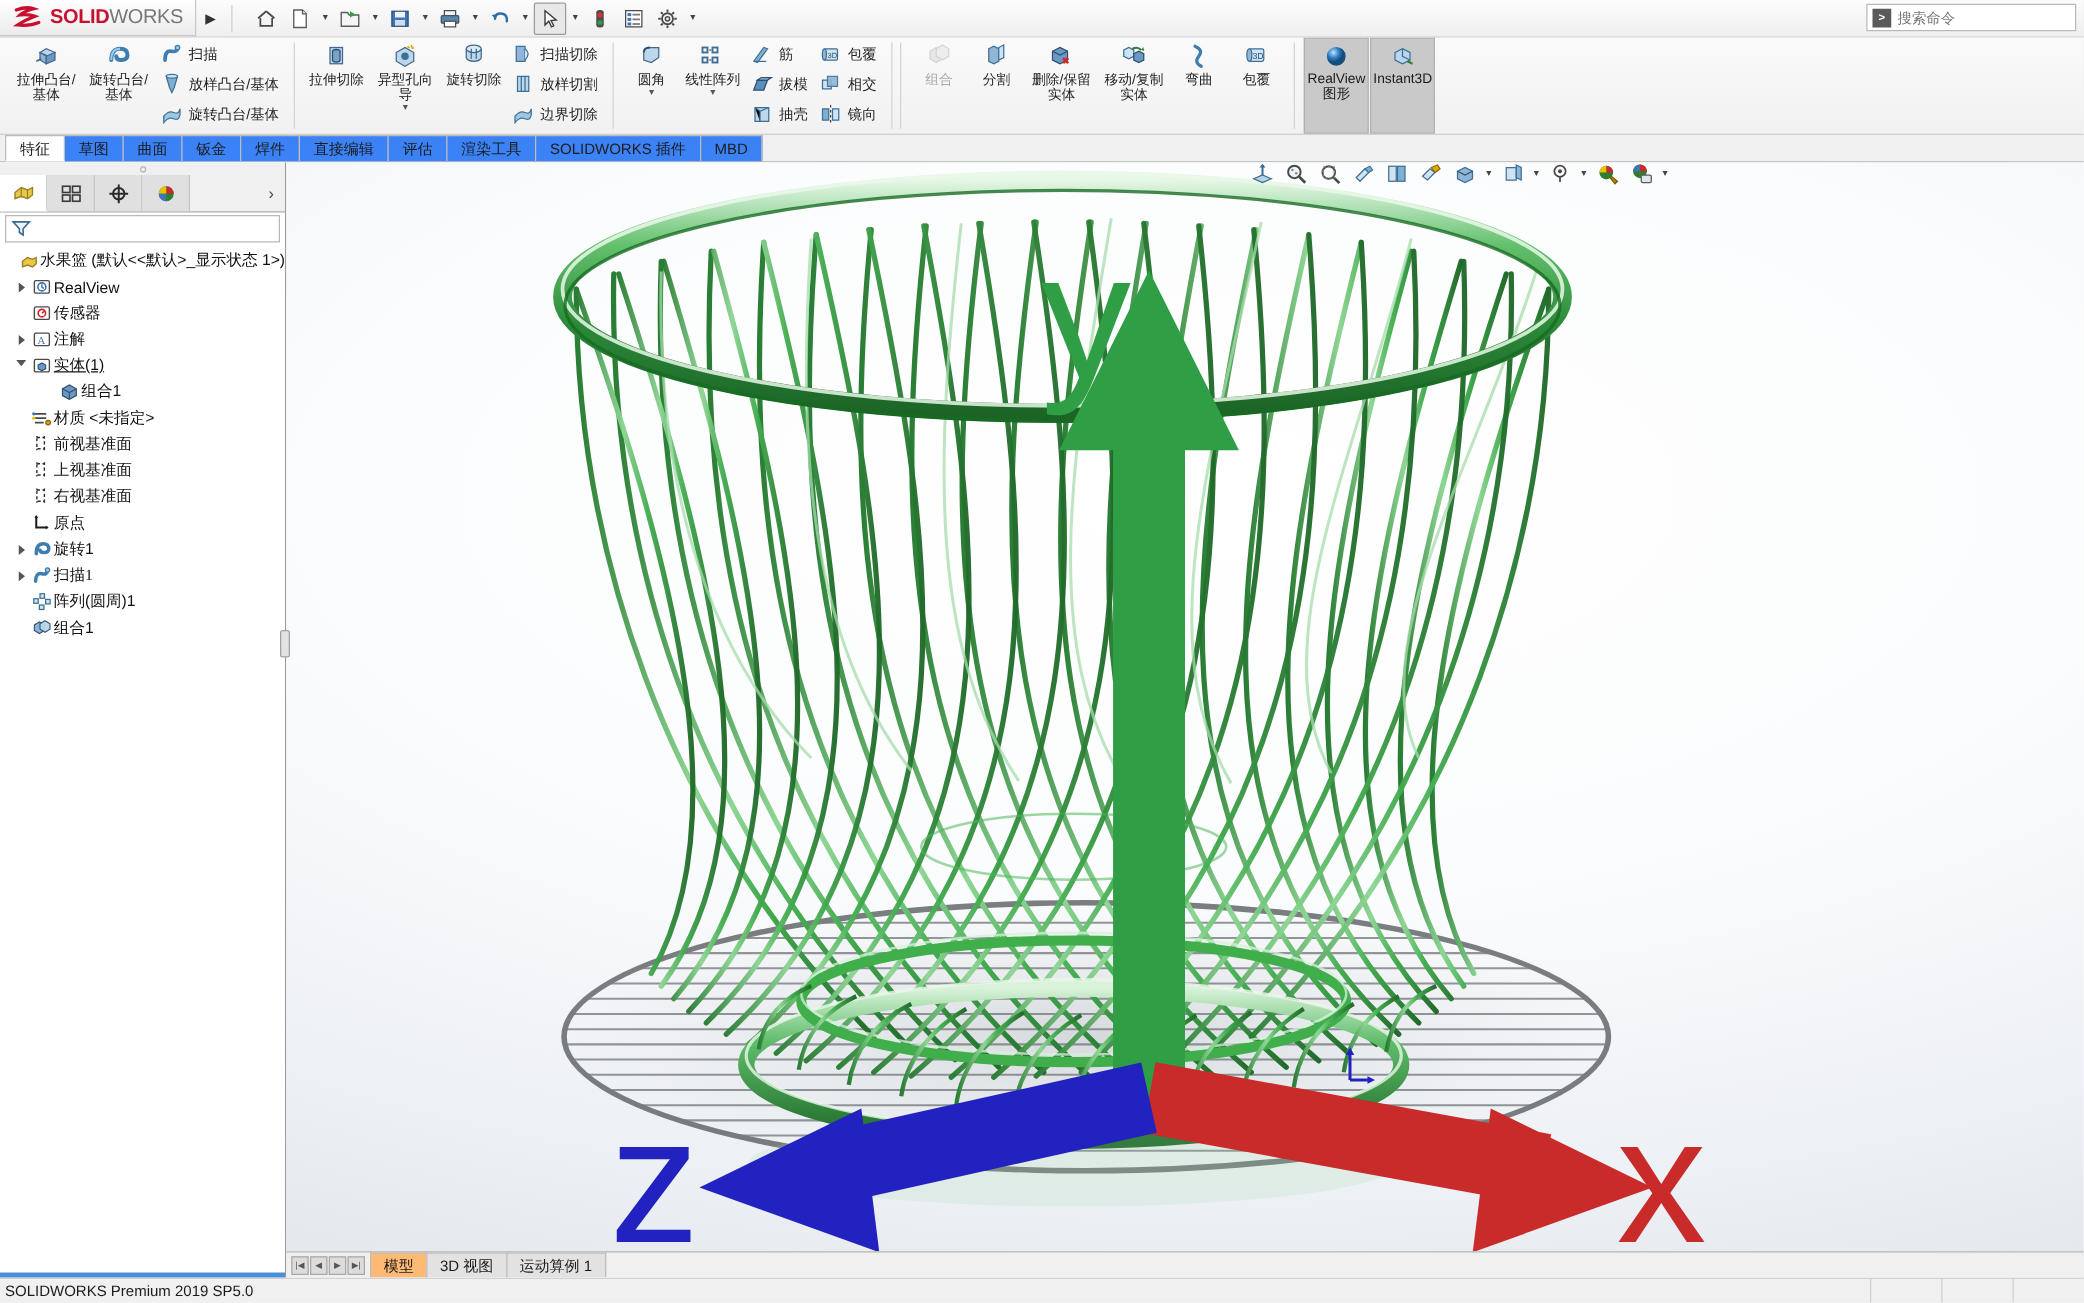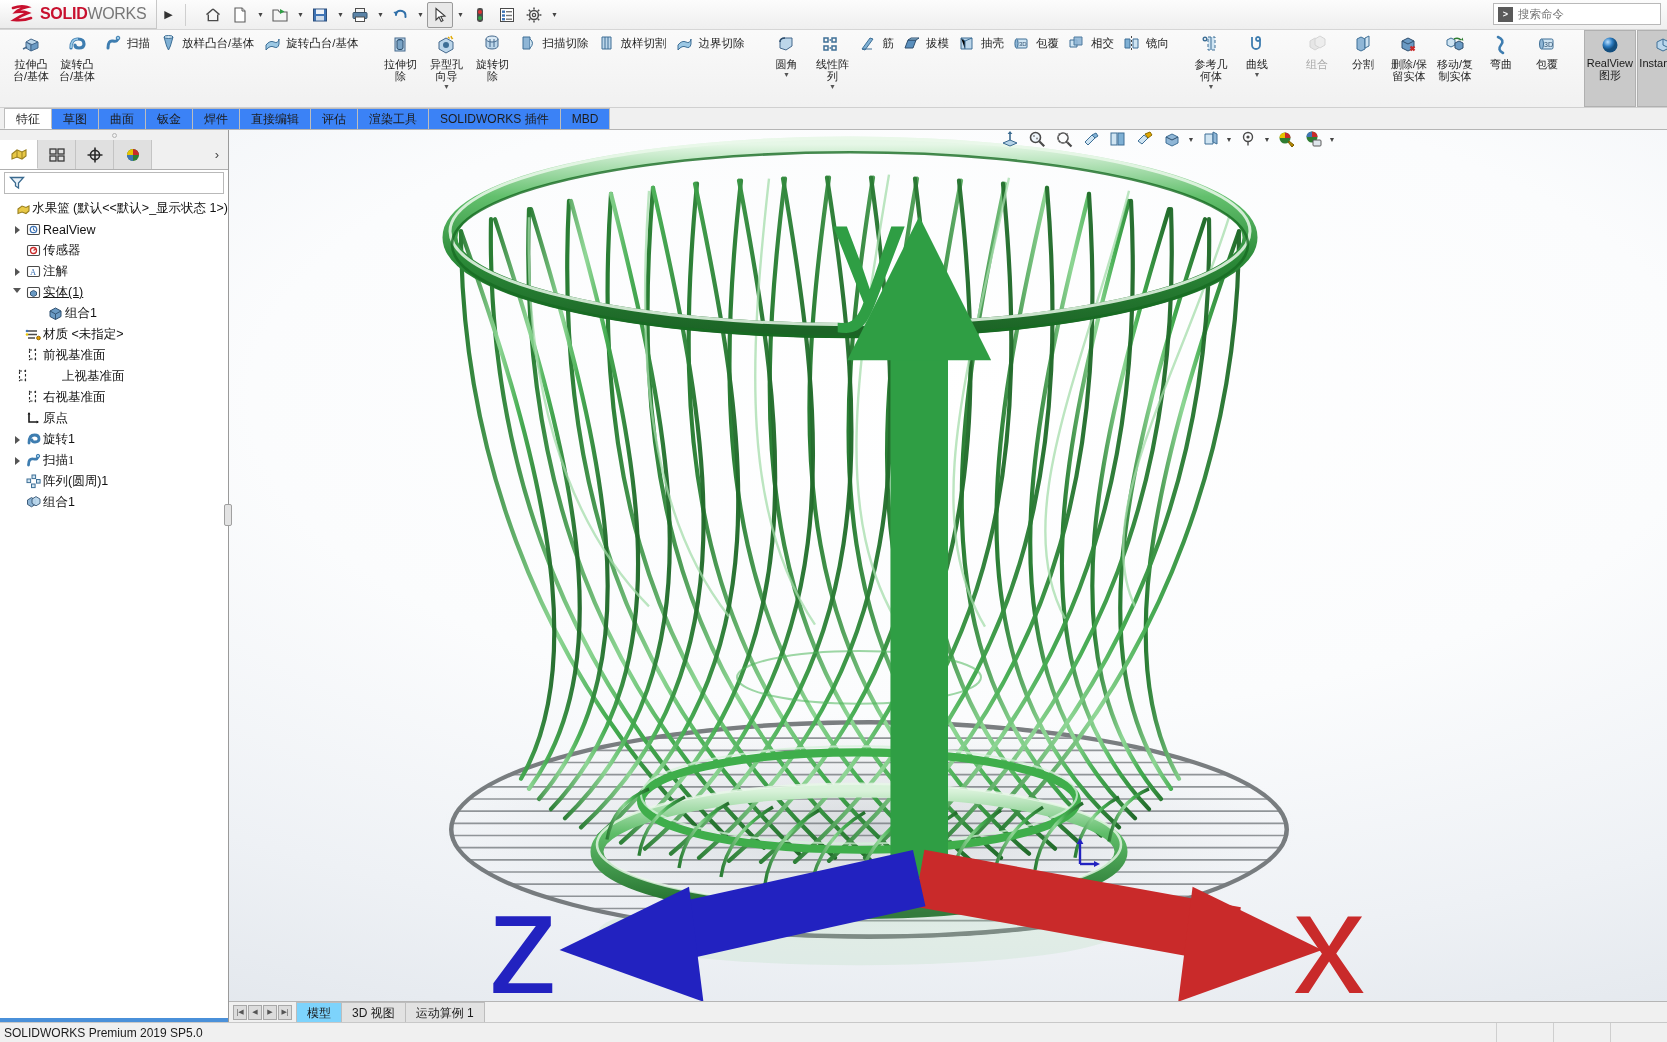--- a/index.html
+++ b/index.html
@@ -64,21 +64,21 @@
     border:1px solid transparent; border-radius:2px; cursor:default;
   }
   .big .ico{ height:24px; display:flex; align-items:center; justify-content:center; }
   .big .lbl{
     font-size:11px; line-height:12px; text-align:center; color:#1f1f1f;
     word-break:break-all; margin-top:1px;
   }
   .big.dis .lbl{ color:#a9a9a9; }
   .big .dd{ font-size:7px; color:#555; line-height:7px; margin-top:1px; }
 
-  .stack{ display:flex; flex-direction:row; justify-content:flex-start; padding-top:1px; }
+  .stack{ display:flex; flex-direction:column; justify-content:flex-start; padding-top:1px; }
   .small{
     display:flex; align-items:center; gap:4px; height:24px; padding:0 4px 0 2px;
     border:1px solid transparent; border-radius:2px;
   }
   .small .ico{ width:20px; height:20px; display:flex; align-items:center; justify-content:center; }
   .small .lbl{ font-size:11.5px; color:#1f1f1f; white-space:nowrap; }
 
   .toggle{
     width:52px; padding:2px; display:flex; flex-direction:column; align-items:center;
     background:#c9c9c9; border:1px solid #b0b0b0;
@@ -150,21 +150,21 @@
   
   .btabs{
     position:absolute; left:0; right:0; bottom:0; height:21px; background:#f0f0f0;
     border-top:1px solid #b5b5b5; display:flex; align-items:center;
   }
   .navs{ display:flex; gap:1px; padding:0 4px; }
   .navb{ width:14px; height:15px; background:#dcdcdc; border:1px solid #a8a8a8;
     display:flex; align-items:center; justify-content:center; font-size:7px; color:#555; }
   .btab{ height:20px; padding:0 10px; font-size:12px; line-height:20px; border:1px solid #bdbdbd;
     border-bottom:none; background:#e2e2e2; margin-right:-1px; }
-  .btab.active{ background:#7dd3fc; }
+  .btab.active{ background:#fdba74; }
 
   
   .status{
     flex:0 0 20px; height:20px; background:#f0f0f0; border-top:1px solid #c8c8c8;
     display:flex; align-items:center; font-size:12px; padding-left:4px; color:#1c1c1c;
   }
   .status .sright{ margin-left:auto; display:flex; }
   .scell{ border-left:1px solid #cfcfcf; padding:0 28px; height:20px; }
 </style>
 </head>
@@ -475,43 +475,20 @@
                 <path d="M3 5 h5 v9 h-5 z" fill="#7fb0d4" stroke="#3e6f96"></path>
                 <path d="M11 5 h5 v9 h-5 z" fill="#cfe4f2" stroke="#3e6f96"></path>
               </svg>
           </div>
           <div class="lbl">镜向</div>
         </div>
       </div>
     </div>
     <div class="rdiv"></div>
 
-    <div class="rgroup">
-      <div class="big">
-        <div class="ico">
-          <svg width="24" height="24" viewBox="0 0 24 24">
-              <path d="M9 4 h7 v13 h-7 z" fill="#cfe4f2" stroke="#3e6f96" stroke-dasharray="3 2"></path>
-              <circle cx="6" cy="6" r="1.8" fill="#fff" stroke="#3e6f96" stroke-width="1.4"></circle>
-              <path d="M12 4 v13" stroke="#3e6f96"></path>
-            </svg>
-        </div>
-        <div class="lbl">参考几何体</div>
-        <div class="dd">▼</div>
-      </div>
-      <div class="big">
-        <div class="ico">
-          <svg width="24" height="24" viewBox="0 0 24 24">
-              <path d="M7 4 v8 a4 4 0 0 0 8 0 V6" fill="none" stroke="#3e7db0" stroke-width="1.8"></path>
-              <path d="M15 6 a2 2 0 1 1 0-.01" fill="none" stroke="#3e7db0" stroke-width="1.8"></path>
-            </svg>
-        </div>
-        <div class="lbl">曲线</div>
-        <div class="dd">▼</div>
-      </div>
-    </div>
     <div class="rdiv"></div>
 
     <div class="rgroup">
       <div class="big dis">
         <div class="ico">
           <svg width="24" height="24" viewBox="0 0 24 24" opacity="0.38">
               <path d="M5 8 l5-3 l5 3 v6 l-5 3 l-5-3 z" fill="#c9c9c9" stroke="#9a9a9a"></path>
               <path d="M10 6 l5-3 l5 3 v6 l-5 3 l-5-3 z" fill="#dcdcdc" stroke="#9a9a9a"></path>
             </svg>
         </div>
@@ -826,21 +803,21 @@
         <div class="trow" style="padding-left:24px;">
           <span class="ti">
             <svg width="17" height="17" viewBox="0 0 17 17">
                 <path d="M4.5 3 h6 v9 h-6 z" fill="none" stroke="#2b2b2b" stroke-width="1.1" stroke-dasharray="2.5 2"></path>
                 <path d="M4.5 3 v-1.2 M10.5 3 v-1.2 M4.5 12 v1.2 M10.5 12 v1.2" stroke="#2b2b2b" stroke-width="1.1"></path>
               </svg>
           </span>
           <span class="tl">前视基准面</span>
         </div>
 
-        <div class="trow" style="padding-left:14px;gap:29px;">
+        <div class="trow" style="padding-left:24px;">
           <span class="ti">
             <svg width="17" height="17" viewBox="0 0 17 17">
                 <path d="M4.5 3 h6 v9 h-6 z" fill="none" stroke="#2b2b2b" stroke-width="1.1" stroke-dasharray="2.5 2"></path>
                 <path d="M4.5 3 v-1.2 M10.5 3 v-1.2 M4.5 12 v1.2 M10.5 12 v1.2" stroke="#2b2b2b" stroke-width="1.1"></path>
               </svg>
           </span>
           <span class="tl">上视基准面</span>
         </div>
 
         <div class="trow" style="padding-left:24px;">

